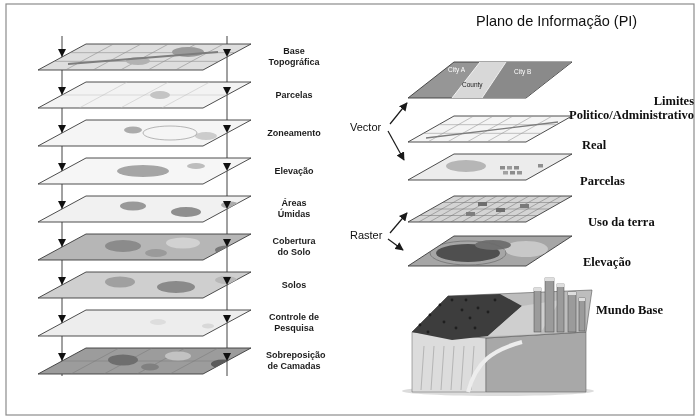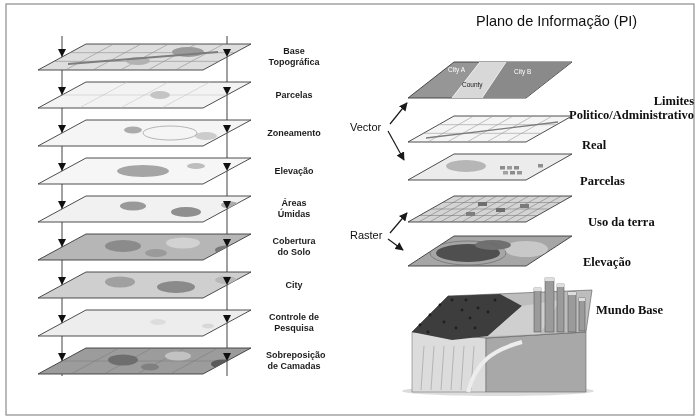--- a/index.html
+++ b/index.html
@@ -262,21 +262,21 @@
     </svg>
 
   <div class="title">Plano de Informação (PI)</div>
 
   <div class="llabel" style="top:57px">Base Topográfica</div>
   <div class="llabel" style="top:95px">Parcelas</div>
   <div class="llabel" style="top:133px">Zoneamento</div>
   <div class="llabel" style="top:171px">Elevação</div>
   <div class="llabel" style="top:209px">Áreas Úmidas</div>
   <div class="llabel" style="top:247px">Cobertura do Solo</div>
-  <div class="llabel" style="top:285px">City</div>
+  <div class="llabel" style="top:285px">Solos</div>
   <div class="llabel" style="top:361px">Sobreposição de Camadas</div>
   <div class="llabel" style="top:323px">Controle de Pesquisa</div>
 
   <div class="vlabel" style="left:350px;top:121px">Vector</div>
   <div class="vlabel" style="left:350px;top:229px">Raster</div>
 
   <div class="rlabel center" style="left:552px;top:94px;width:142px">Limites Politico/Administrativo</div>
   <div class="rlabel" style="left:582px;top:138px">Real</div>
   <div class="rlabel" style="left:580px;top:174px">Parcelas</div>
   <div class="rlabel" style="left:588px;top:215px">Uso da terra</div>

